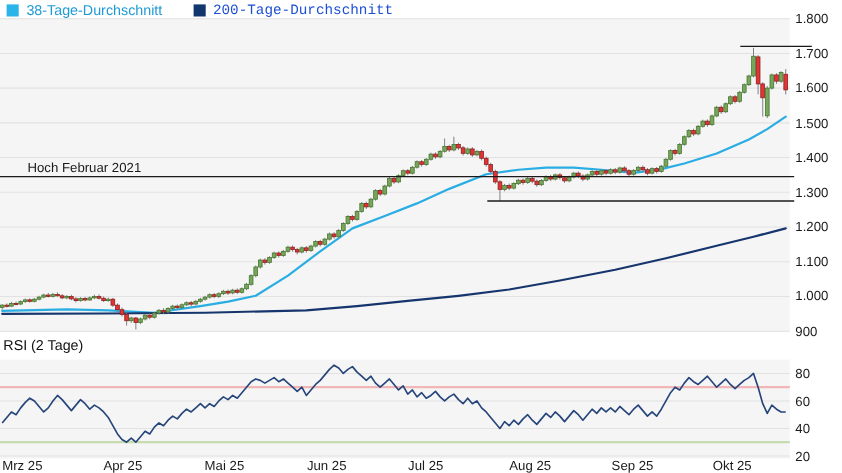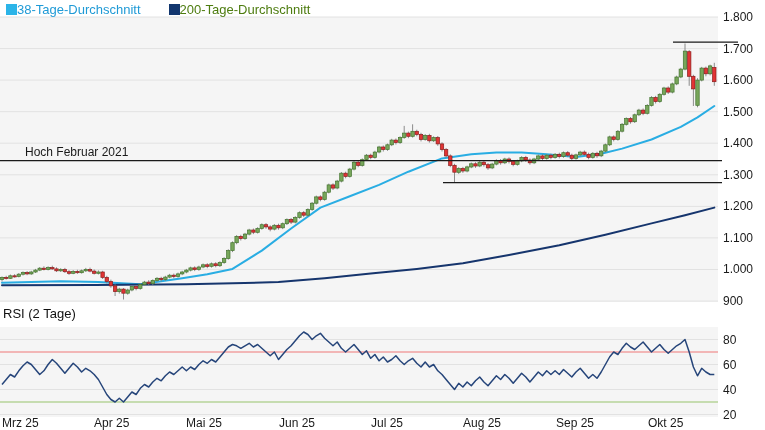--- a/index.html
+++ b/index.html
@@ -1,37 +1,37 @@
 <!DOCTYPE html>
 <html><head>
 <meta charset="utf-8">
 <style>
   html,body{margin:0;padding:0;background:#ffffff;}
   .stage{position:relative;width:765px;height:430px;background:#ffffff;overflow:hidden;
          font-family:"Liberation Sans",sans-serif;}
   .legend{position:absolute;left:6px;top:2px;display:flex;align-items:center;gap:28px;z-index:5;}
-  .legend-item{display:flex;align-items:center;gap:0;font-size:13px;}
+  .legend-item{display:flex;align-items:center;gap:7px;font-size:13px;}
   .swatch{width:11px;height:11px;display:inline-block;}
   .rsi-title{position:absolute;left:3px;top:306px;font-size:13px;color:#111;z-index:5;}
   svg{position:absolute;left:0;top:0;}
   svg text{font-family:"Liberation Sans",sans-serif;font-size:12px;fill:#1a1a1a;}
 </style>
 </head>
 <body>
 
 <div class="stage">
 
   <div class="legend">
     <div class="legend-item">
       <span class="swatch" style="background: rgb(43, 180, 232);"></span>
       <span style="color: rgb(31, 154, 214);">38-Tage-Durchschnitt</span>
     </div>
     <div class="legend-item">
       <span class="swatch" style="background: rgb(18, 54, 110);"></span>
-      <span style="color: #4d7c0f;">200-Tage-Durchschnitt</span>
+      <span style="color: #1d4ed8; font-family: Liberation Mono, monospace;">200-Tage-Durchschnitt</span>
     </div>
   </div>
 
   <div class="rsi-title">RSI (2 Tage)</div>
 
   <svg width="765" height="430" viewBox="0 0 765 430">
     <g>
       <rect x="0" y="17" width="718" height="285" fill="#f5f5f5"></rect>
       <g>
           <line x1="0" y1="17.0" x2="718" y2="17.0" stroke="#e2e2e2" stroke-width="1"></line>

